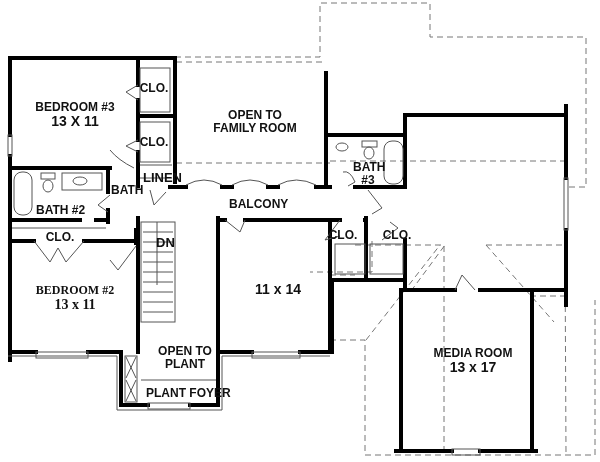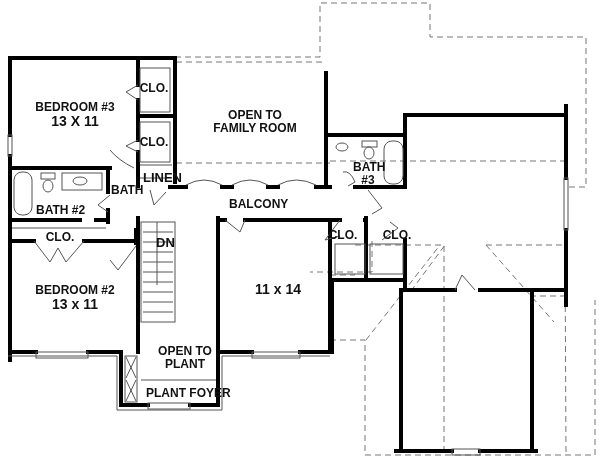--- a/index.html
+++ b/index.html
@@ -172,32 +172,36 @@
       <path d="M232,185 Q250,175 268,185"></path>
       <path d="M278,185 Q296,175 316,185"></path>
     </g>
   </svg>
 
   <div class="lbl" style="left:20px; top:101px; width:110px;">
     <div class="room-name">BEDROOM #3</div>
     <div class="room-size">13 X 11</div>
   </div>
 
-  <div class="lbl" style="left:20px; top:284px; width:110px;">
+  <div class="lbl" style="left:20px; top:284px; width:110px;font-family:Liberation Serif, serif;">
     <div class="room-name">BEDROOM #2</div>
     <div class="room-size">13 x 11</div>
   </div>
 
   <div class="lbl" style="left:228px; top:282px; width:100px;">
     <div class="room-size">11 x 14</div>
   </div>
 
   <div class="lbl" style="left:420px; top:183px; width:140px;">
   </div>
 
+  <div class="lbl" style="left:418px; top:347px; width:110px;">
+    <div class="room-name">MEDIA ROOM</div>
+    <div class="room-size">13 x 17</div>
+  </div>
 
   <div class="lbl room-name" style="left:36px; top:204px;">BATH #2</div>
 
   <div class="lbl small" style="left:353px; top:161px; width:30px;">
     <div>BATH</div>
     <div>#3</div>
   </div>
 
   <div class="lbl small" style="left:111px; top:184px;">BATH</div>
   <div class="lbl tiny" style="left:143px; top:171px;">LINEN</div>

